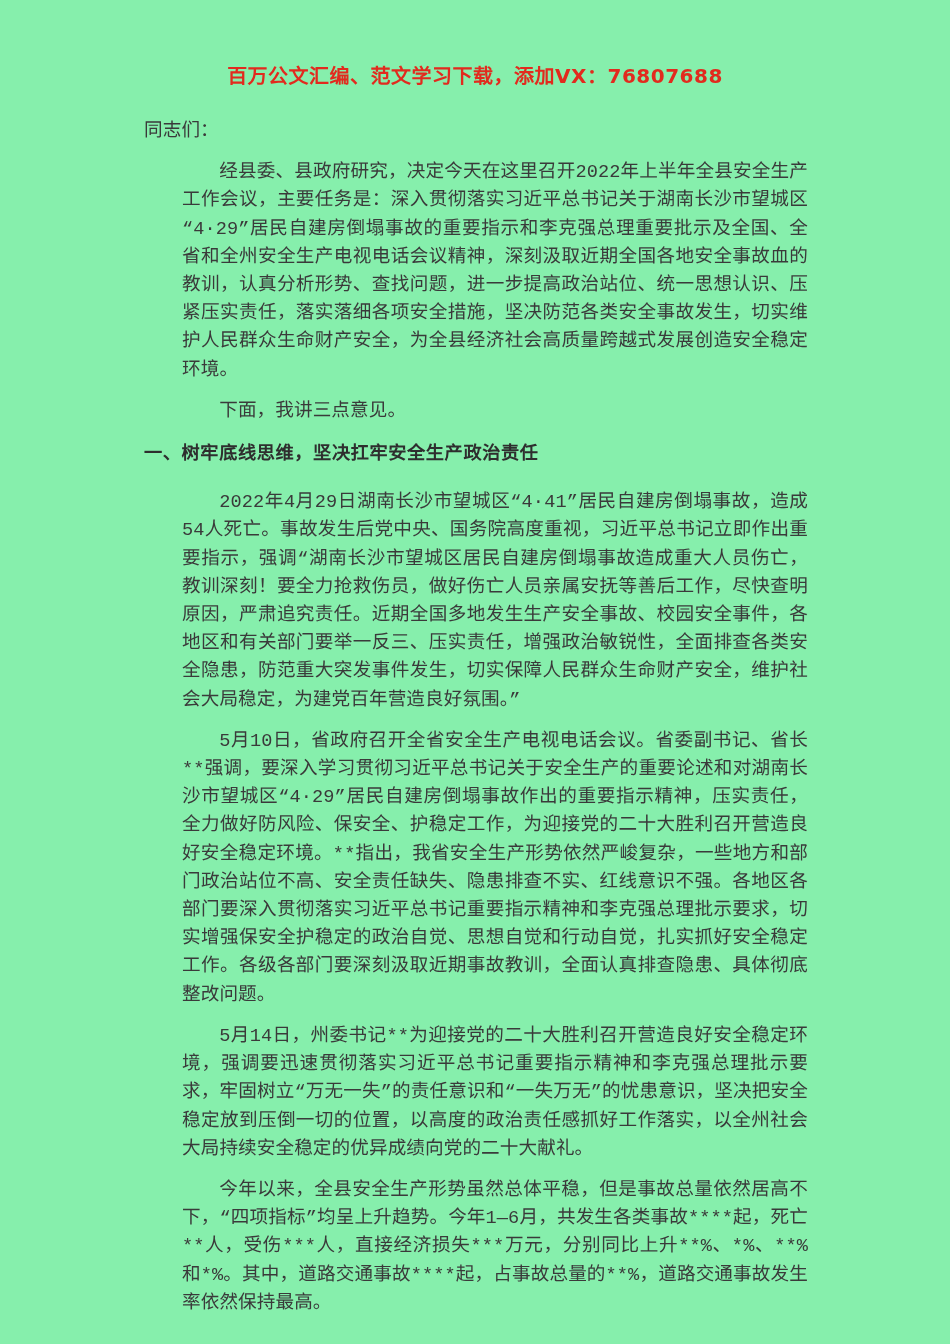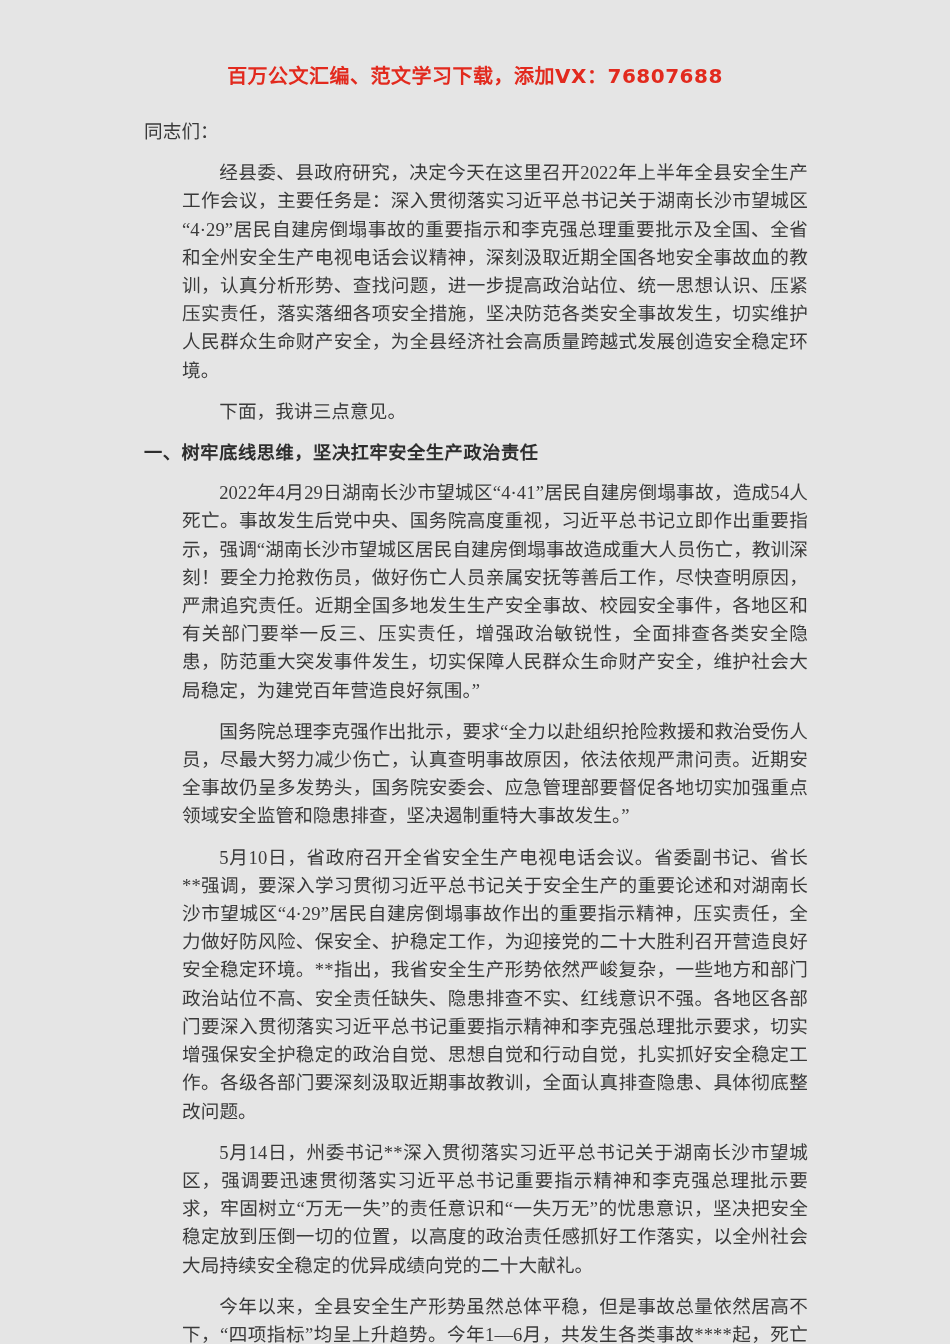--- a/index.html
+++ b/index.html
@@ -9,21 +9,21 @@
     background: #ffffff;
   }
   body {
     font-family: "DejaVu Serif", "Liberation Serif", serif;
   }
   .page {
     position: relative;
     width: 950px;
     height: 1344px;
     margin: 0 auto;
-    background: #e5e5e5;
+    background: #86efac;
     box-sizing: border-box;
     overflow: hidden;
   }
   .watermark-banner {
     position: absolute;
     top: 62px;
     left: 0;
     width: 950px;
     text-align: center;
     color: #e22a1e;
@@ -41,36 +41,36 @@
     width: 664px;
   }
   .para {
     margin: 0 0 0 0;
     font-size: 18.6px;
     line-height: 28.2px;
     color: #3a3a3a;
     text-align: justify;
     text-justify: inter-ideograph;
     letter-spacing: 0.1px;
-    font-family: Liberation Serif, serif;
+    font-family: Liberation Mono, monospace;
   }
   .para.salutation {
     text-indent: 0;
     margin-bottom: 13px;
   }
   .para.indent {
     text-indent: 2em;
     margin-bottom: 13px;
     margin-left: 38px;
   }
   .para.heading {
     text-indent: 0;
     font-weight: 700;
     color: #2e2e2e;
-    margin-bottom: 12px;
+    margin-bottom: 22px;
     font-family: "DejaVu Sans", "Liberation Sans", sans-serif;
     font-size: 18.2px;
     letter-spacing: 0.6px;
   }
   .para.last {
     margin-bottom: 0;
   }
 </style>
 </head>
 <body>
@@ -84,23 +84,22 @@
     <p class="para salutation">同志们：</p>
 
     <p class="para indent">经县委、县政府研究，决定今天在这里召开2022年上半年全县安全生产工作会议，主要任务是：深入贯彻落实习近平总书记关于湖南长沙市望城区“4·29”居民自建房倒塌事故的重要指示和李克强总理重要批示及全国、全省和全州安全生产电视电话会议精神，深刻汲取近期全国各地安全事故血的教训，认真分析形势、查找问题，进一步提高政治站位、统一思想认识、压紧压实责任，落实落细各项安全措施，坚决防范各类安全事故发生，切实维护人民群众生命财产安全，为全县经济社会高质量跨越式发展创造安全稳定环境。</p>
 
     <p class="para indent">下面，我讲三点意见。</p>
 
     <p class="para heading">一、树牢底线思维，坚决扛牢安全生产政治责任</p>
 
     <p class="para indent">2022年4月29日湖南长沙市望城区“4·41”居民自建房倒塌事故，造成54人死亡。事故发生后党中央、国务院高度重视，习近平总书记立即作出重要指示，强调“湖南长沙市望城区居民自建房倒塌事故造成重大人员伤亡，教训深刻！要全力抢救伤员，做好伤亡人员亲属安抚等善后工作，尽快查明原因，严肃追究责任。近期全国多地发生生产安全事故、校园安全事件，各地区和有关部门要举一反三、压实责任，增强政治敏锐性，全面排查各类安全隐患，防范重大突发事件发生，切实保障人民群众生命财产安全，维护社会大局稳定，为建党百年营造良好氛围。”</p>
 
-    <p class="para indent">国务院总理李克强作出批示，要求“全力以赴组织抢险救援和救治受伤人员，尽最大努力减少伤亡，认真查明事故原因，依法依规严肃问责。近期安全事故仍呈多发势头，国务院安委会、应急管理部要督促各地切实加强重点领域安全监管和隐患排查，坚决遏制重特大事故发生。”</p>
 
     <p class="para indent">5月10日，省政府召开全省安全生产电视电话会议。省委副书记、省长**强调，要深入学习贯彻习近平总书记关于安全生产的重要论述和对湖南长沙市望城区“4·29”居民自建房倒塌事故作出的重要指示精神，压实责任，全力做好防风险、保安全、护稳定工作，为迎接党的二十大胜利召开营造良好安全稳定环境。**指出，我省安全生产形势依然严峻复杂，一些地方和部门政治站位不高、安全责任缺失、隐患排查不实、红线意识不强。各地区各部门要深入贯彻落实习近平总书记重要指示精神和李克强总理批示要求，切实增强保安全护稳定的政治自觉、思想自觉和行动自觉，扎实抓好安全稳定工作。各级各部门要深刻汲取近期事故教训，全面认真排查隐患、具体彻底整改问题。</p>
 
-    <p class="para indent">5月14日，州委书记**深入贯彻落实习近平总书记关于湖南长沙市望城区，强调要迅速贯彻落实习近平总书记重要指示精神和李克强总理批示要求，牢固树立“万无一失”的责任意识和“一失万无”的忧患意识，坚决把安全稳定放到压倒一切的位置，以高度的政治责任感抓好工作落实，以全州社会大局持续安全稳定的优异成绩向党的二十大献礼。</p>
+    <p class="para indent">5月14日，州委书记**为迎接党的二十大胜利召开营造良好安全稳定环境，强调要迅速贯彻落实习近平总书记重要指示精神和李克强总理批示要求，牢固树立“万无一失”的责任意识和“一失万无”的忧患意识，坚决把安全稳定放到压倒一切的位置，以高度的政治责任感抓好工作落实，以全州社会大局持续安全稳定的优异成绩向党的二十大献礼。</p>
 
     <p class="para indent last">今年以来，全县安全生产形势虽然总体平稳，但是事故总量依然居高不下，“四项指标”均呈上升趋势。今年1—6月，共发生各类事故****起，死亡**人，受伤***人，直接经济损失***万元，分别同比上升**%、*%、**%和*%。其中，道路交通事故****起，占事故总量的**%，道路交通事故发生率依然保持最高。</p>
 
   </div>
 
 </div>
 
 </body></html>

